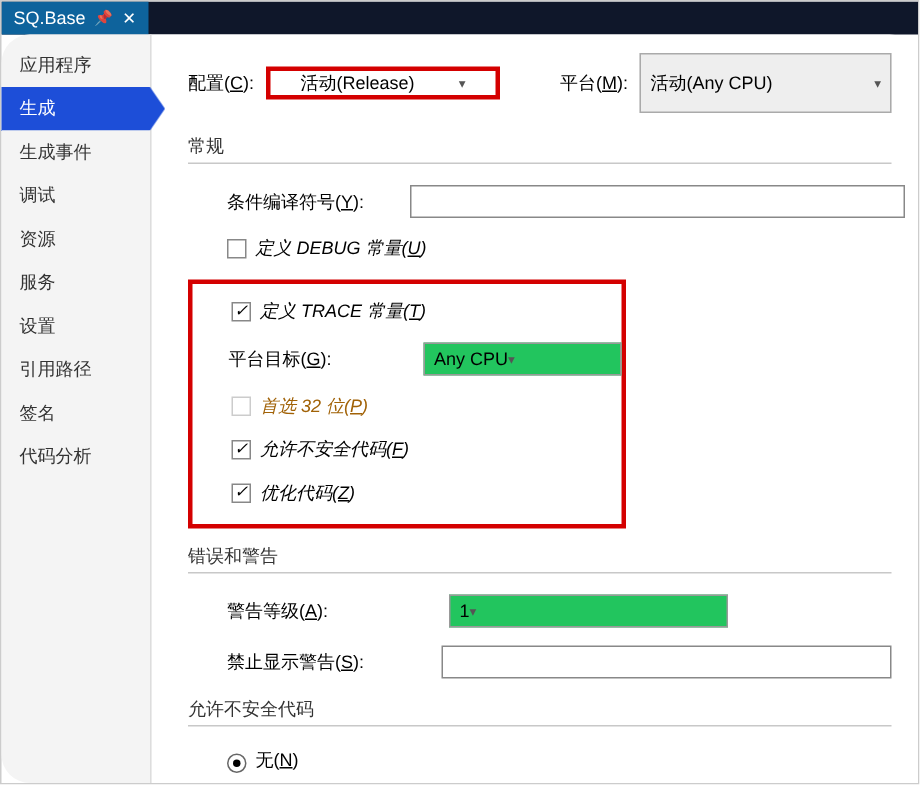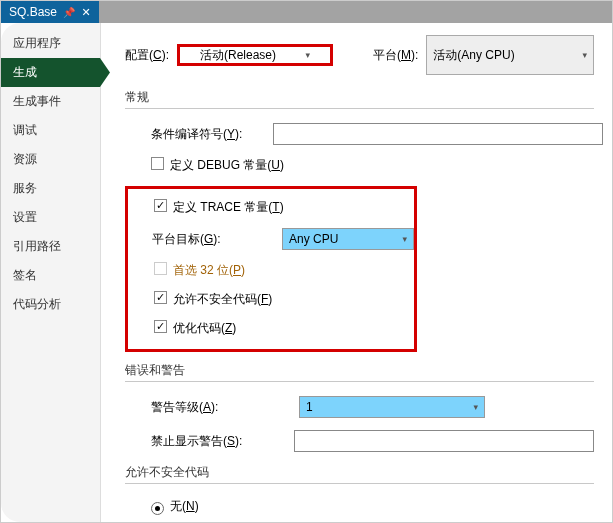--- a/index.html
+++ b/index.html
@@ -1,44 +1,44 @@
 <!DOCTYPE html>
 <html><head>
 <meta charset="utf-8">
 <style>
 * { box-sizing: border-box; margin: 0; padding: 0; }
 body { font-family: "Microsoft YaHei", "Segoe UI", sans-serif; font-size: 12px; background: #fff; color: #000; }
 .window { width: 613px; height: 523px; border: 1px solid #ccc; display: flex; flex-direction: column; overflow: hidden; }
-.tabbar { background: #a3a3a3; height: 22px; display: flex; align-items: stretch; }
+.tabbar { background: #0f172a; height: 22px; display: flex; align-items: stretch; }
 .tab { display: flex; align-items: center; padding: 0 8px; color: #fff; background: #0e639c; font-size: 12px; gap: 6px; }
 .tab .pin { font-size: 10px; opacity: .9; }
 .tab .x { font-size: 11px; cursor: pointer; }
 .body { flex: 1; display: flex; background: #fff; overflow: hidden; border-radius: 19px; }
 .sidebar { width: 100px; background: #f4f4f4; border-right: 1px solid #ddd; padding-top: 6px; }
 .sb-item { padding: 6px 12px; cursor: pointer; color: #333; }
-.sb-item.sel { background: #14532d; color: #fff; position: relative; margin-right: -10px; padding-right: 22px; clip-path: polygon(0 0, calc(100% - 10px) 0, 100% 50%, calc(100% - 10px) 100%, 0 100%); z-index: 2; }
+.sb-item.sel { background: #1d4ed8; color: #fff; position: relative; margin-right: -10px; padding-right: 22px; clip-path: polygon(0 0, calc(100% - 10px) 0, 100% 50%, calc(100% - 10px) 100%, 0 100%); z-index: 2; }
 .content { flex: 1; padding: 12px 18px 0 24px; overflow-y: auto; position: relative; }
 .row { display: flex; align-items: center; gap: 8px; margin-bottom: 14px; }
 .lbl { white-space: nowrap; }
 .sel1 { width: 156px; height: 22px; border: 1px solid #999; background: #fff; display: flex; align-items: center; padding: 0 20px; justify-content: space-between; position: relative; }
 .sel1 .arrow { font-size: 9px; color: #555; }
 .sel2 { width: 186px; height: 40px; border: 1px solid #aaa; background: #eee; display: flex; align-items: center; padding: 0 6px; justify-content: space-between; }
 .sel2 .arrow { font-size: 9px; color: #555; }
 .hi1 { border: 3px solid #d40000; }
 .section-h { font-size: 12px; color: #333; border-bottom: 1px solid #c8c8c8; padding-bottom: 2px; margin: 10px 0 14px 0; }
 .field { display: flex; align-items: center; margin: 0 0 12px 26px; gap: 6px; }
 .field .flabel { white-space: nowrap; margin-right: 4px; min-width: 112px; }
-.ckline { display: flex; align-items: flex-start; margin: 0 0 12px 26px; gap: 6px; }
+.ckline { display: flex; align-items: center; margin: 0 0 12px 26px; gap: 6px; font-style: italic; }
 .ck { width: 13px; height: 13px; border: 1px solid #888; display: inline-flex; align-items: center; justify-content: center; font-size: 11px; line-height: 1; background: #fff; }
 .ck.checked::after { content: "✓"; color: #000; }
 .ck.dis { border-color: #ccc; }
 .ck.dis + span { color: #a16207; }
 .hi2 { border: 3px solid #d40000; margin: 0 0 6px 0; padding: 10px 0 8px 0; width: 292px; }
 .txt { height: 22px; border: 1px solid #888; background: #fff; flex: 1; min-width: 0; }
-.drop { height: 22px; border: 1px solid #999; background: #7dd3fc; display: inline-flex; align-items: center; justify-content: space-between; padding: 0 6px; }
+.drop { height: 22px; border: 1px solid #999; background: #22c55e; display: inline-flex; align-items: center; padding: 0 6px; }
 .drop .arrow { font-size: 9px; color: #555; }
 .radio-grp { margin-left: 26px; }
 .rline { display: flex; align-items: flex-end; gap: 6px; margin-bottom: 10px; }
 .radio { width: 13px; height: 13px; border: 1px solid #666; border-radius: 50%; display: inline-flex; align-items: center; justify-content: center; background: #fff; }
 .radio.checked::after { content: ""; width: 5px; height: 5px; border-radius: 50%; background: #000; }
 u { text-decoration: underline; }
 </style>
 </head>
 <body>
 

